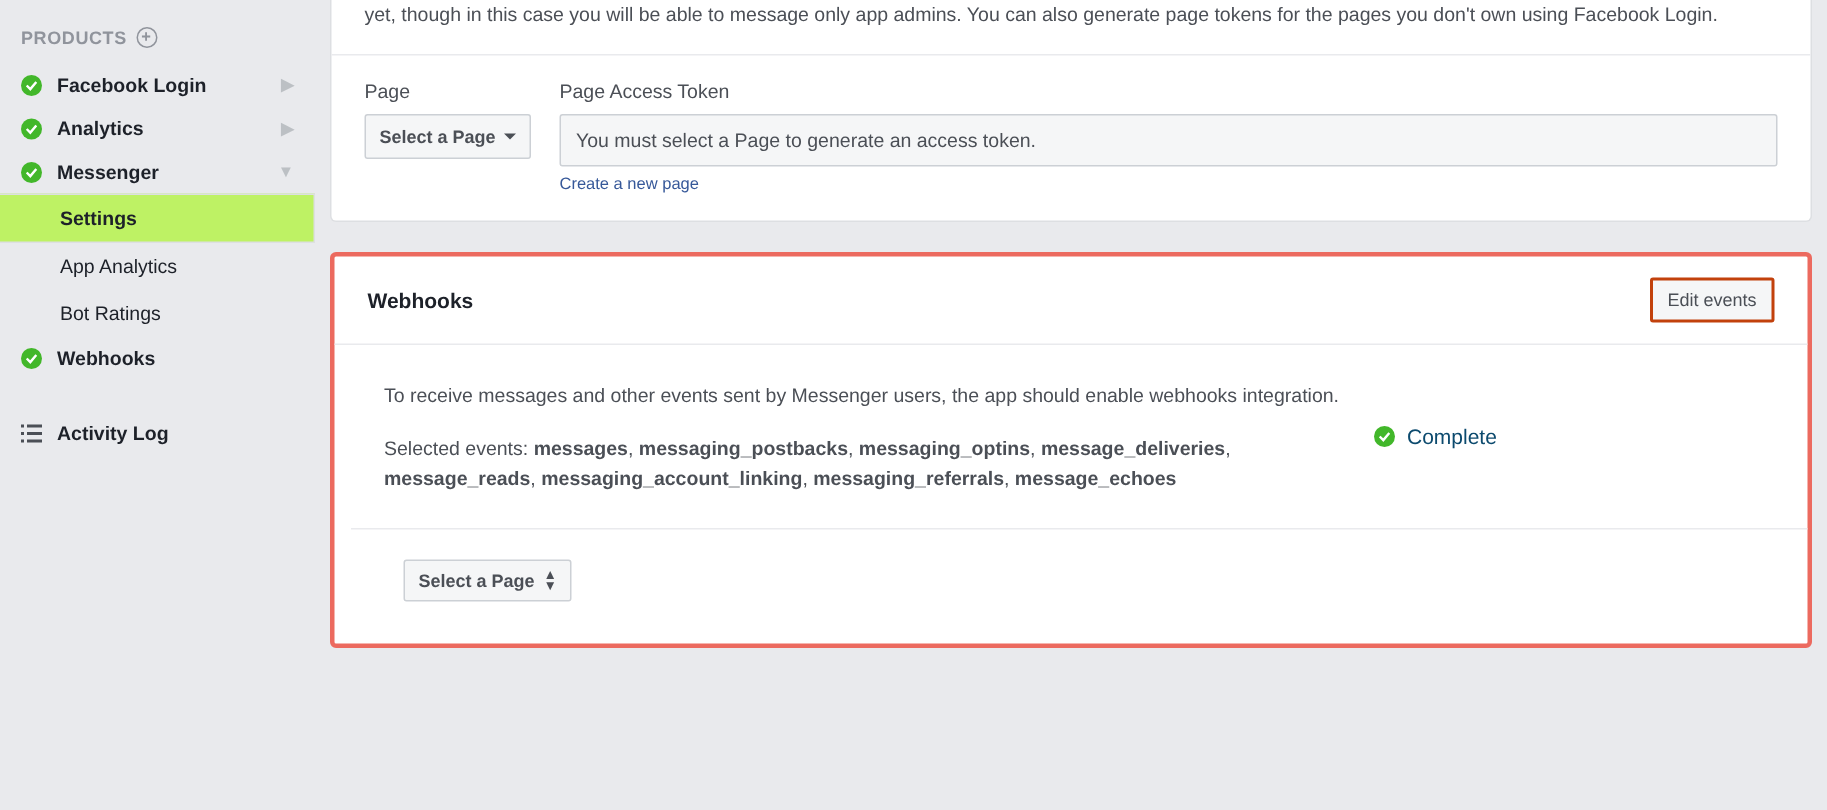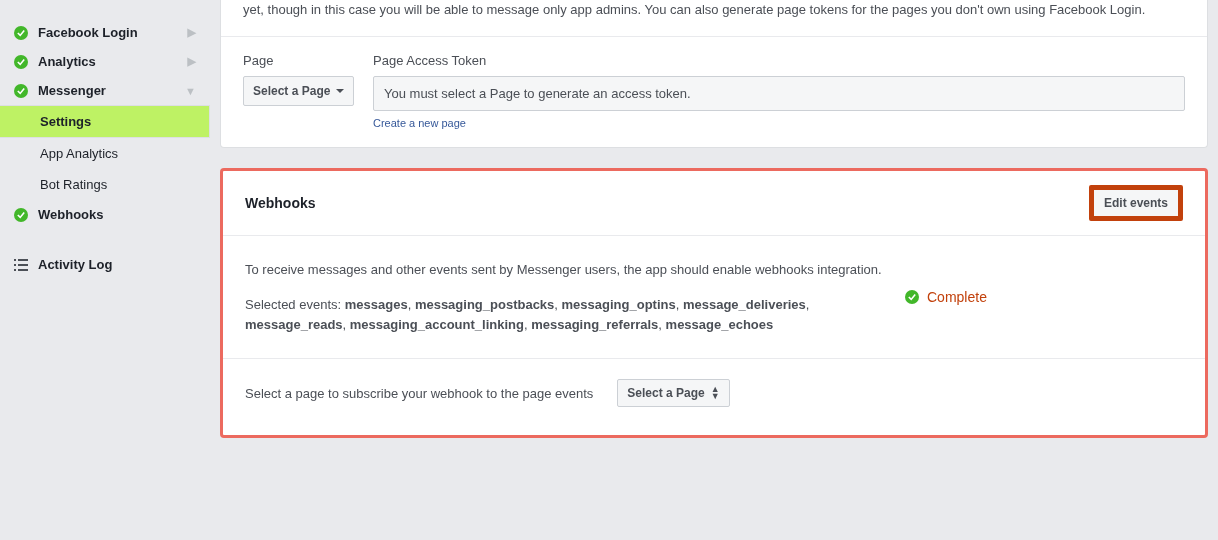--- a/index.html
+++ b/index.html
@@ -168,40 +168,41 @@
     padding: 14px 22px;
     border-bottom: 1px solid #e9eaed;
   }
   .panel-header .title {
     font-weight: 700;
     font-size: 14px;
     color: #1d2129;
     flex: 1;
   }
   .btn {
-    border: 5px solid #c2410c;
+    border: 2px solid #c2410c;
     background: #f5f6f7;
     border-radius: 2px;
     padding: 6px 10px;
     font-size: 12px;
-    font-weight: 700;
+    font-weight: 400;
     color: #4b4f56;
     cursor: pointer;
   }
   .webhook-body {
     display: flex;
     padding: 24px 22px;
     align-items: flex-start;
     border-bottom: 1px solid #e9eaed;
+    margin-left: 11px;
   }
   .wb-text { flex: 1; color: #4b4f56; line-height: 1.5; max-width: 640px; }
   .wb-status {
     display: flex;
     align-items: center;
-    color: #c2410c;
+    color: #0c4a6e;
     font-size: 14px;
     margin-left: 20px;
     align-self: center;
   }
   .wb-status .check-icon { margin-right: 8px; }
   .events-line { margin-top: 16px; color: #4b4f56; }
   .events-line b, .events-line .ev { font-weight: 700; color: #4b4f56; }
   .subscribe-row {
     padding: 20px 22px 28px 22px;
     display: flex;
@@ -239,20 +240,24 @@
     font-weight: 700;
     font-size: 14px;
     color: #1d2129;
   }
 </style>
 </head>
 <body>
 
 <div class="layout">
   <aside class="sidebar">
+    <div class="sb-heading">
+      <span>PRODUCTS</span>
+      <span class="plus">+</span>
+    </div>
 
     <div class="sb-item">
       <span class="check-icon">
           <svg viewBox="0 0 10 10">
             <path d="M1 5 L4 8 L9 2" stroke="#fff" stroke-width="2" fill="none"></path>
           </svg>
         </span>
       <span class="label">Facebook Login</span>
       <span class="chev">▶</span>
     </div>
@@ -336,21 +341,20 @@
           <span class="check-icon">
               <svg viewBox="0 0 10 10">
                 <path d="M1 5 L4 8 L9 2" stroke="#fff" stroke-width="2" fill="none"></path>
               </svg>
             </span>
           <span>Complete</span>
         </div>
       </div>
       <div class="subscribe-row">
         <div class="subscribe-text">
-          <div>Select a page to subscribe your webhook to the page events</div>
         </div>
         <div class="select-small">
           <span>Select a Page</span>
           <span class="sort">▲<br>▼</span>
         </div>
       </div>
     </section>
 
   </main>
 </div>

